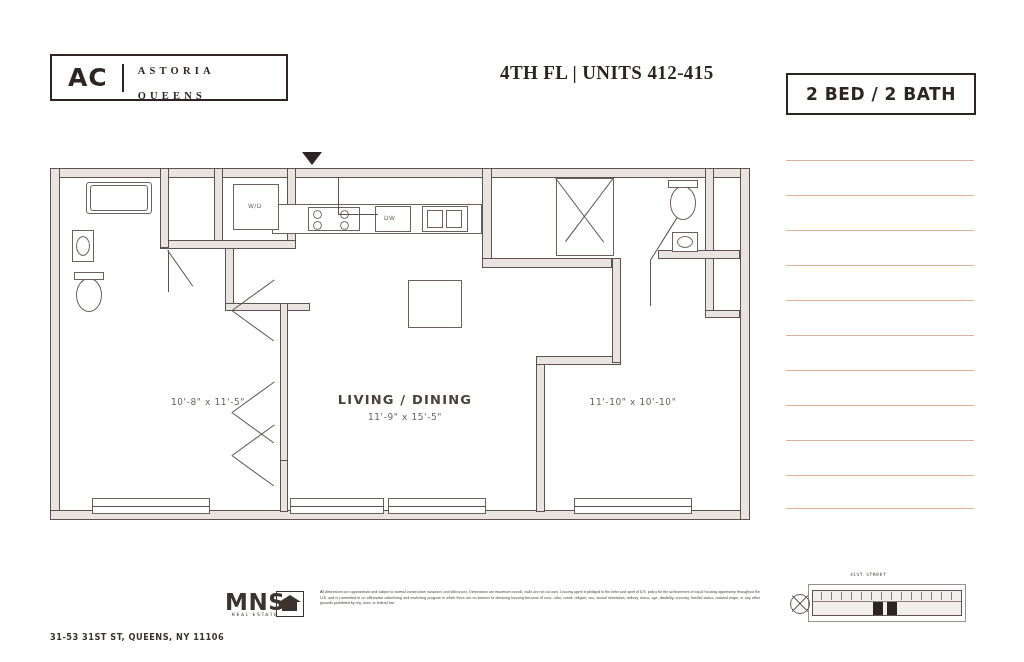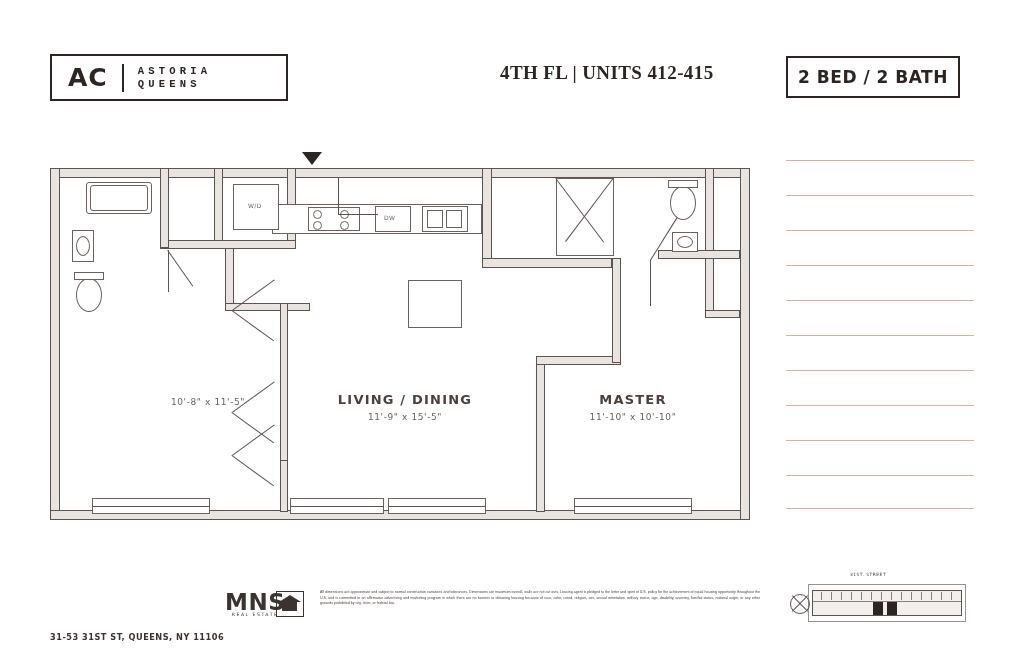--- a/index.html
+++ b/index.html
@@ -44,44 +44,45 @@
   .logo-divider {
     width: 2px;
     height: 28px;
     background: #2d2522;
   }
   .logo-words {
     padding-left: 14px;
     line-height: 1.18;
   }
   .logo-words div {
-    font-family: Liberation Mono, monospace;
+    font-family: Liberation Serif, serif;
     font-size: 10.5px;
     font-weight: bold;
     letter-spacing: 4.2px;
     color: #2d2522;
+    margin-top: 12px;
   }
 
   .header-title {
     position: absolute;
     left: 500px;
     top: 62px;
     font-family: Liberation Serif, serif;
     font-weight: bold;
     font-size: 19px;
     letter-spacing: 0.4px;
     color: #2d2522;
     white-space: nowrap;
   }
 
   .unit-type-box {
     position: absolute;
     left: 786px;
-    top: 56px;
-    width: 174px;
+    top: 73px;
+    width: 190px;
     height: 42px;
     border: 2px solid #2d2522;
     display: flex;
     align-items: center;
     justify-content: center;
     box-sizing: border-box;
   }
   .unit-type-box span {
     font-family: "DejaVu Sans", sans-serif;
     font-weight: bold;
@@ -428,21 +429,20 @@
     <div class="line" style="left:524px; top:346px; width:118px; height:1px;"></div>
 
     <div class="room-label" style="left:58px; top:232px;">
       <div class="dims">10'-8" x 11'-5"</div>
     </div>
     <div class="room-label" style="left:255px; top:232px;">
       <div class="name">LIVING / DINING</div>
       <div class="dims">11'-9" x 15'-5"</div>
     </div>
     <div class="room-label" style="left:483px; top:232px;">
-      <div class="name">MASTER</div>
       <div class="dims">11'-10" x 10'-10"</div>
     </div>
   </div>
 
   <div class="footer-address">31-53 31ST ST, QUEENS, NY 11106</div>
 
   <div class="mns-logo">
     <div>MNS</div>
     <div class="sub">REAL ESTATE</div>
   </div>

